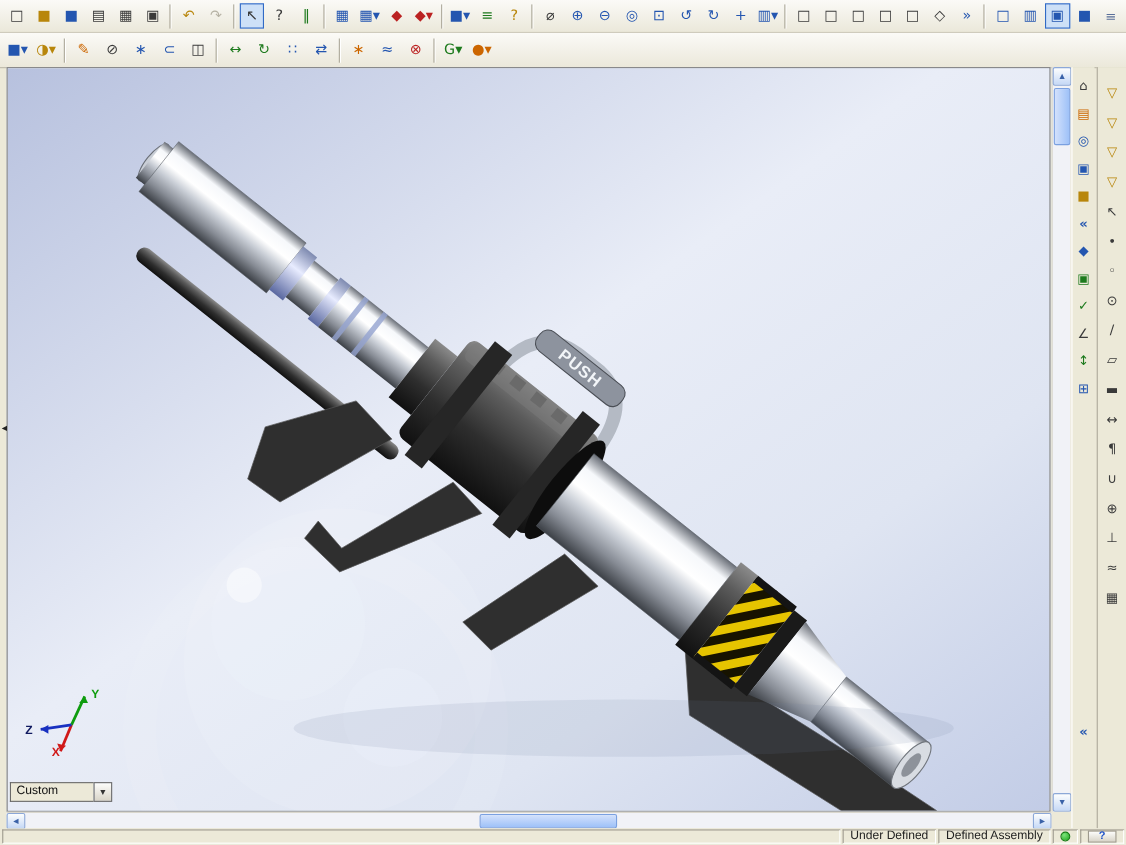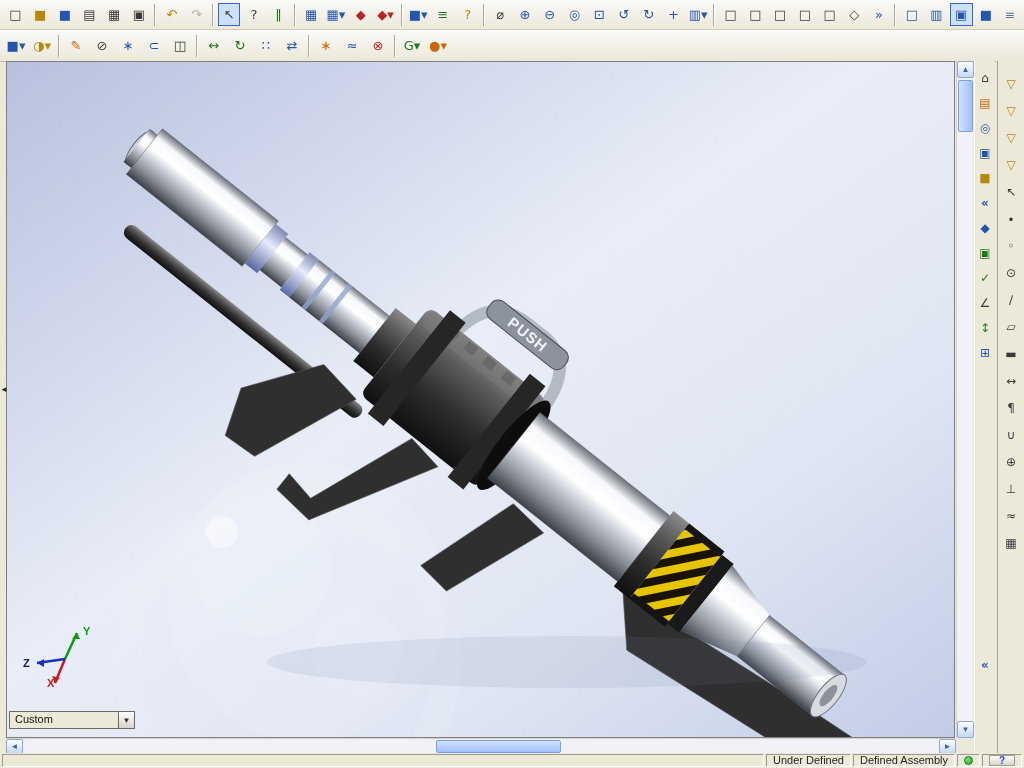--- a/index.html
+++ b/index.html
@@ -14,21 +14,21 @@
   .tb{width:24px;height:23px;margin:0 1px;background:transparent;border:1px solid transparent;
     font-family:"DejaVu Sans",sans-serif;font-size:13px;line-height:20px;text-align:center;color:#3a3a3a;cursor:default;}
   .tb.on{background:#cde0f7;border:1px solid #316ac5;}
   .sep{width:2px;height:22px;margin:0 3px;border-left:1px solid #aca899;border-right:1px solid #ffffff;}
   .sp{flex:1;}
   .y{color:#b8860b}.b{color:#2456b0}.g{color:#1d7a1d}.r{color:#bb2222}.o{color:#cc6600}.dim{color:#b6b2a4}.k{color:#3a3a3a}
   .grip{width:22px;height:22px;font-size:12px;color:#5a6f9a;}
 
   
   #viewport{position:absolute;left:6px;top:61px;width:949px;height:677px;border:1px solid #808080;background:#dfe5f2;overflow:hidden;}
-  #orient-combo{position:absolute;left:2px;bottom:8px;display:flex;width:126px;height:18px;}
+  #orient-combo{position:absolute;left:2px;bottom:8px;display:flex;width:93px;height:18px;}
   #orient-combo .val{flex:1;background:#ece9d8;border:1px solid #6a6a6a;border-right:none;padding:1px 5px;font-size:11px;color:#111;}
   #orient-combo .drop{width:17px;background:linear-gradient(#fdfdfb,#d8d4c8);border:1px solid #6a6a6a;font-size:8px;color:#333;text-align:center;}
   #triad{position:absolute;left:12px;bottom:48px;}
   #left-arrow{position:absolute;left:0;top:384px;width:8px;height:12px;font-size:8px;line-height:12px;color:#222;background:transparent;border:none;}
 
   
   .sb-btn{background:linear-gradient(#fdfefe,#c5d8f6);border:1px solid #8ca8d8;color:#3a62a8;
     font-size:8px;line-height:13px;text-align:center;border-radius:2px;cursor:default;}
   #vscroll{position:absolute;left:956px;top:61px;width:17px;height:677px;background:#f1f2f7;border-left:1px solid #d8d4c8;}
   #vscroll .sb-btn{position:absolute;left:0;width:17px;height:17px;}

